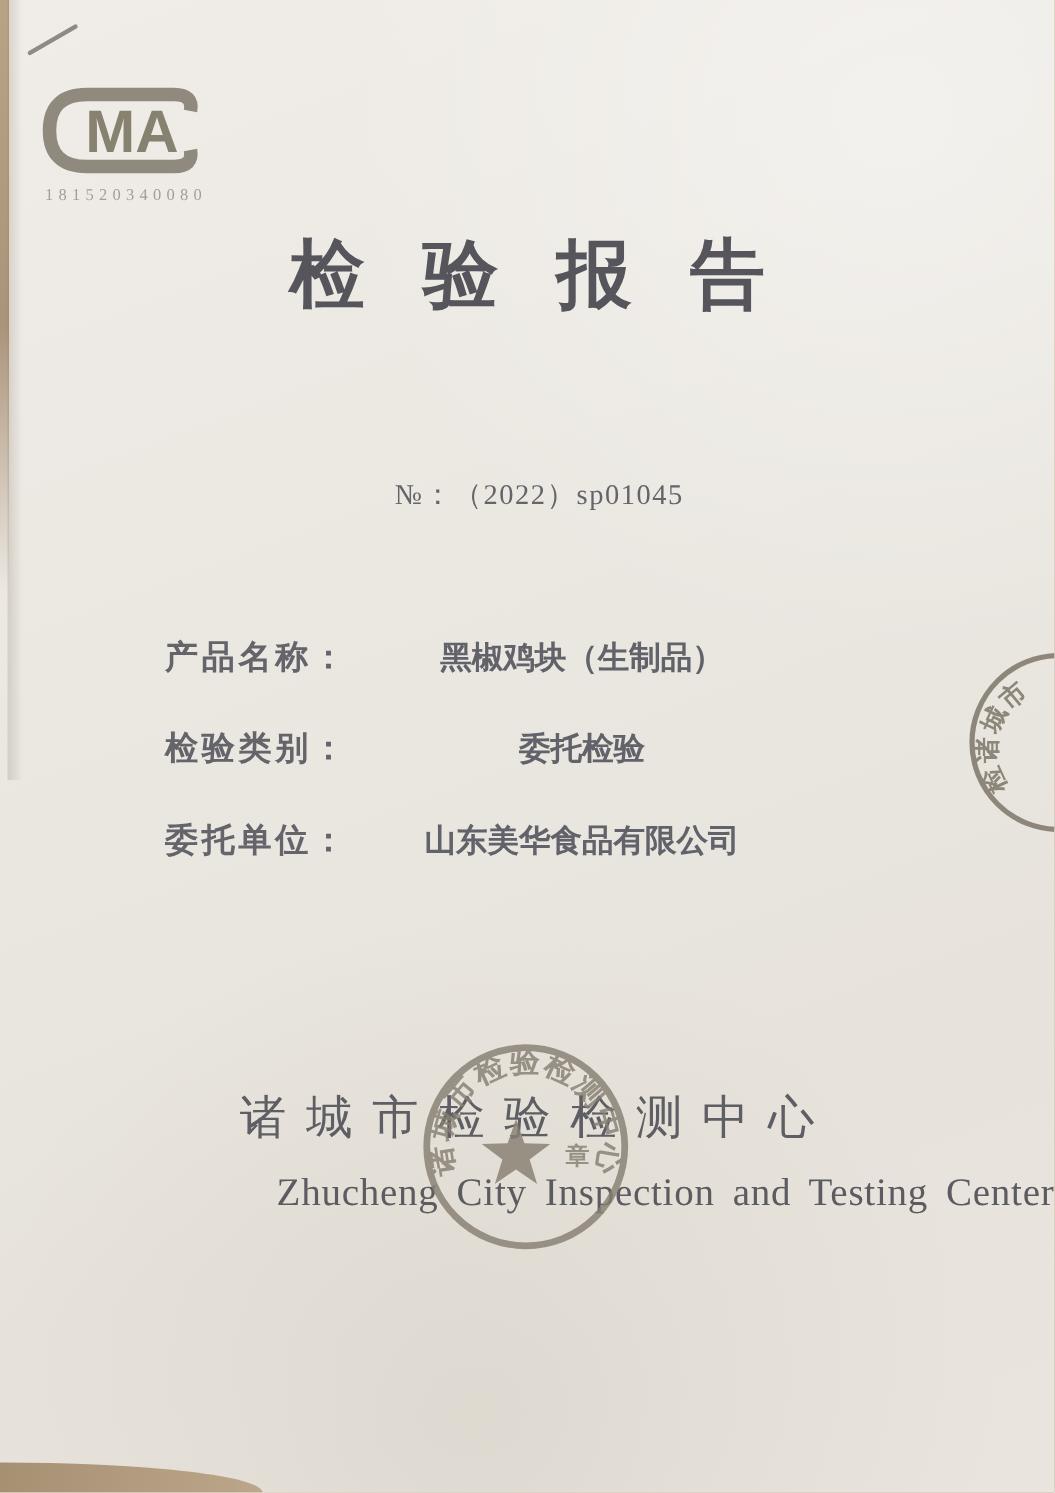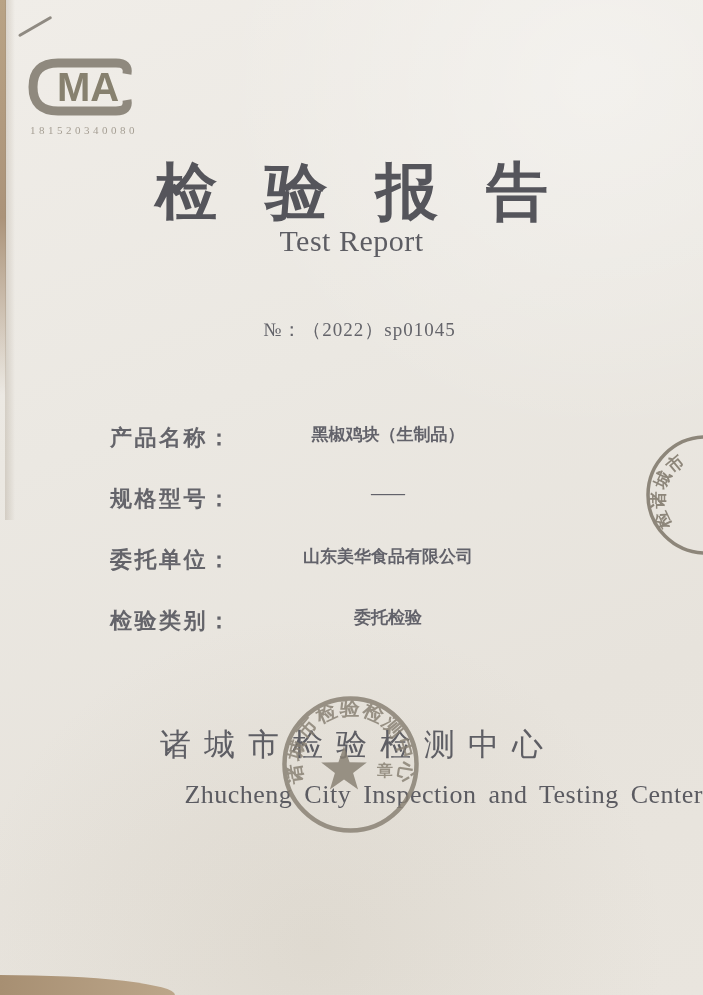--- a/index.html
+++ b/index.html
@@ -33,39 +33,39 @@
     background:#8f8a82;transform:rotate(-30deg);border-radius:2px;
   }
   .cma{position:absolute;left:28px;top:57px;width:120px;height:60px;}
   .cma-number{
     position:absolute;left:30px;top:124px;
     font-family:"Liberation Serif","DejaVu Serif",serif;
     font-size:11px;color:#a59e93;letter-spacing:3.5px;white-space:nowrap;
   }
   .title{
     position:absolute;left:0;right:0;top:150px;text-align:center;
-    font-size:62px;font-weight:bold;color:#55555b;
+    font-size:50px;font-weight:bold;color:#55555b;
     letter-spacing:0.78em;padding-left:0.78em;white-space:nowrap;
   }
   .subtitle{
     position:absolute;left:0;right:0;top:224px;text-align:center;
     font-size:30px;color:#5d5d63;letter-spacing:0.5px;
   }
   .report-no{
     position:absolute;left:0;right:0;top:317px;text-align:center;
     font-size:19px;color:#64646a;letter-spacing:1px;transform:translateX(8px);
   }
   .fields{position:absolute;left:110px;top:423px;width:430px;}
-  .field-row{display:flex;align-items:flex-start;margin-bottom:31px;}
+  .field-row{display:flex;align-items:center;margin-bottom:31px;}
   .field-label{
     width:138px;font-size:22px;font-weight:bold;color:#64646a;
     letter-spacing:2.5px;white-space:nowrap;flex:none;
   }
   .field-value{
-    width:280px;text-align:center;font-size:17px;font-weight:bold;
+    width:280px;text-align:center;font-size:21px;font-weight:bold;
     color:#62626a;white-space:nowrap;
   }
   .org-cn{
     position:absolute;left:0;right:0;top:724px;text-align:center;
     font-size:31px;color:#5e5e64;letter-spacing:0.42em;padding-left:0.42em;
     white-space:nowrap;
   }
   .org-en{
     position:absolute;left:0;right:0;top:780px;text-align:right;
     font-size:26px;color:#5b5b61;letter-spacing:0.5px;word-spacing:5px;
@@ -83,39 +83,34 @@
 
   <div class="staple"></div>
 
   <svg class="cma" viewBox="0 0 120 60">
     <path d="M 99 17 Q 101 6 88 6 L 30 6 Q 5 6 5 30 Q 5 54 30 54 L 88 54 Q 101 54 99 43" fill="none" stroke="#8f897e" stroke-width="9"></path>
     <text x="60" y="44" text-anchor="middle" font-family="Liberation Sans, DejaVu Sans, sans-serif" font-size="40" font-weight="bold" fill="#87816f">MA</text>
   </svg>
   <div class="cma-number">181520340080</div>
 
   <div class="title">检验报告</div>
-  <div class="subtitle">Test Report</div>
   <div class="report-no">№：（2022）sp01045</div>
 
   <div class="fields">
     <div class="field-row">
       <span class="field-label">产品名称：</span>
       <span class="field-value">黑椒鸡块（生制品）</span>
     </div>
     <div class="field-row">
-      <span class="field-label">规格型号：</span>
-      <span class="field-value">——</span>
+      <span class="field-label">检验类别：</span>
+      <span class="field-value">委托检验</span>
     </div>
     <div class="field-row">
       <span class="field-label">委托单位：</span>
       <span class="field-value">山东美华食品有限公司</span>
-    </div>
-    <div class="field-row">
-      <span class="field-label">检验类别：</span>
-      <span class="field-value">委托检验</span>
     </div>
   </div>
 
   <div class="org-cn">诸城市检验检测中心</div>
   <div class="org-en">Zhucheng City Inspection and Testing Center</div>
 
   <svg class="stamp-center" viewBox="0 0 148 148">
     <circle cx="72.5" cy="72.5" r="66" fill="none" stroke="#877f72" stroke-width="4.5"></circle>
     <defs>
       <path id="arcPath" d="M 25.5 89.6 A 50 50 0 1 1 119.5 89.6" fill="none"></path>

